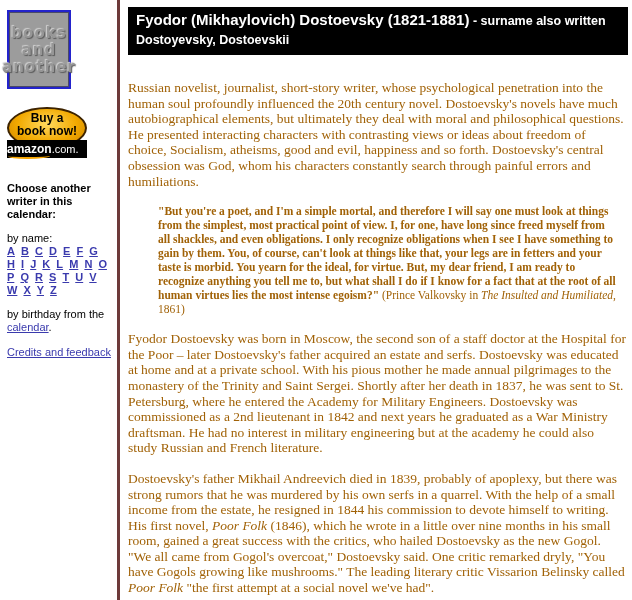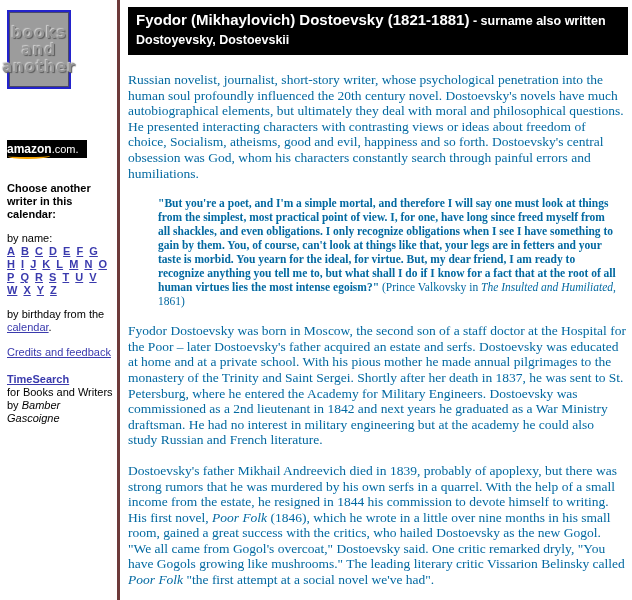--- a/index.html
+++ b/index.html
@@ -71,23 +71,23 @@
   .title-bar {
     background: var(--header_bg, #000000);
     color: var(--header_text, #ffffff);
     padding: 4px 8px 6px 8px;
     min-height: 40px;
   }
   .title-main { font-weight: bold; font-size: 15px; line-height: 18px; }
   .title-suffix { font-weight: bold; font-size: 12.5px; line-height: 17px; }
 
   .content {
-    margin-top: 17px;
+    margin-top: 25px;
     font-family: "Liberation Serif", serif;
-    font-size: 13.5px; line-height: 15.6px; color: #0369a1;
+    font-size: 13.5px; line-height: 15.6px; color: #a16207;
     width: 498px;
   }
   .content p { margin-bottom: 15px; }
 
   blockquote.quote {
     margin: 0 10px 15px 30px;
     font-size: 11.5px; line-height: 14px;
   }
 </style>
 </head>
@@ -97,41 +97,40 @@
 
   <aside class="sidebar">
 
     <div class="logo">
       <span class="logo-line">books</span>
       <span class="logo-line">and</span>
       <span class="logo-line">another</span>
     </div>
 
     <div class="ad">
+      <div class="ellipse">
+        <span class="ad-line">Buy a</span>
+        <span class="ad-line">book now!</span>
+      </div>
       <div class="amazon-bar">
         <span class="amazon-word"><span>amazon</span><span class="swoosh"></span></span>
           <span class="amazon-suffix">.com.</span>
       </div>
     </div>
 
     <nav class="nav">
       <div class="heading">Choose another writer in this calendar:</div>
 
       <div>by name:</div>
       <div class="letters"><a>A</a> <a>B</a> <a>C</a> <a>D</a> <a>E</a> <a>F</a> <a>G</a> <a>H</a> <a>I</a> <a>J</a> <a>K</a> <a>L</a> <a>M</a> <a>N</a> <a>O</a> <a>P</a> <a>Q</a> <a>R</a> <a>S</a> <a>T</a> <a>U</a> <a>V</a> <a>W</a> <a>X</a> <a>Y</a> <a>Z</a> </div>
 
       <div class="birthday"><span>by birthday from the </span><a>calendar</a><span>.</span></div>
 
       <div class="credits"><a>Credits and feedback</a></div>
 
-      <div>
-        <div><a class="timesearch-link">TimeSearch</a></div>
-        <div>for Books and Writers</div>
-        <div><span>by </span><span class="author-italic">Bamber Gascoigne</span></div>
-      </div>
     </nav>
   </aside>
 
   <div class="divider"></div>
 
   <main class="main">
 
     <header class="title-bar">
       <span class="title-main">Fyodor (Mikhaylovich) Dostoevsky (1821-1881)</span><span class="title-suffix"> - surname also written Dostoyevsky, Dostoevskii</span>
     </header>

